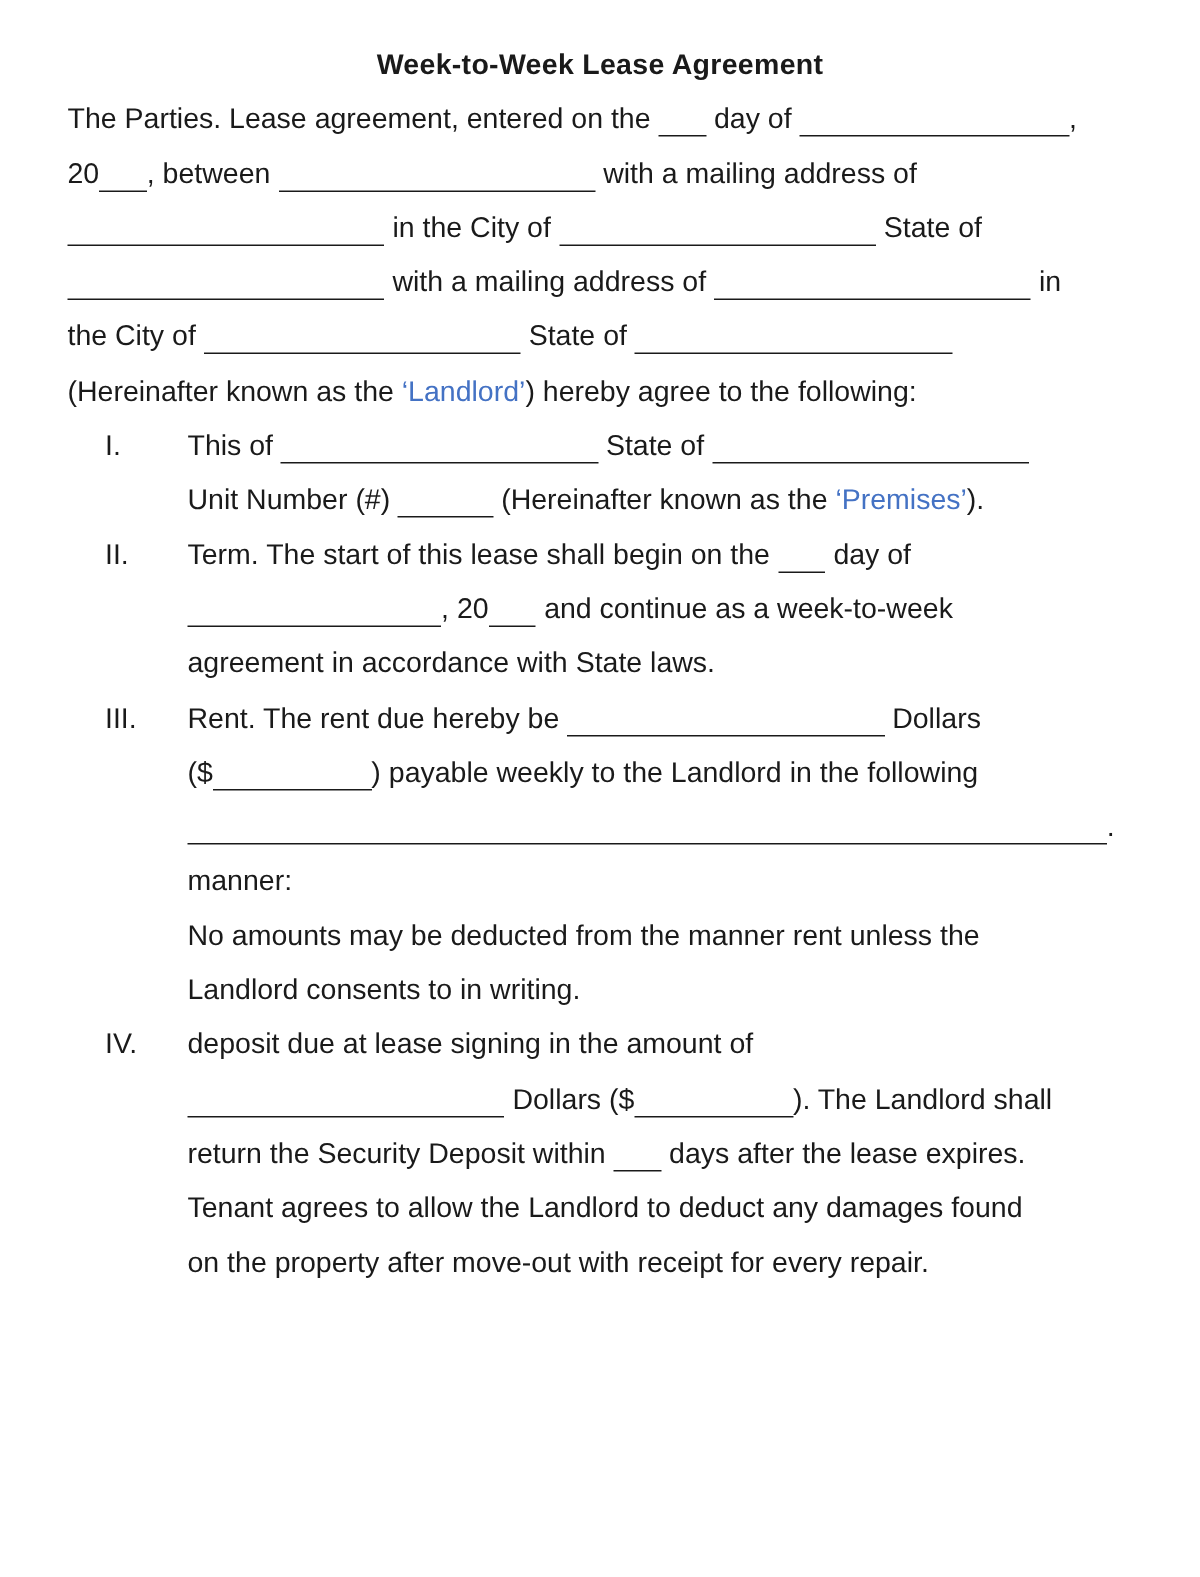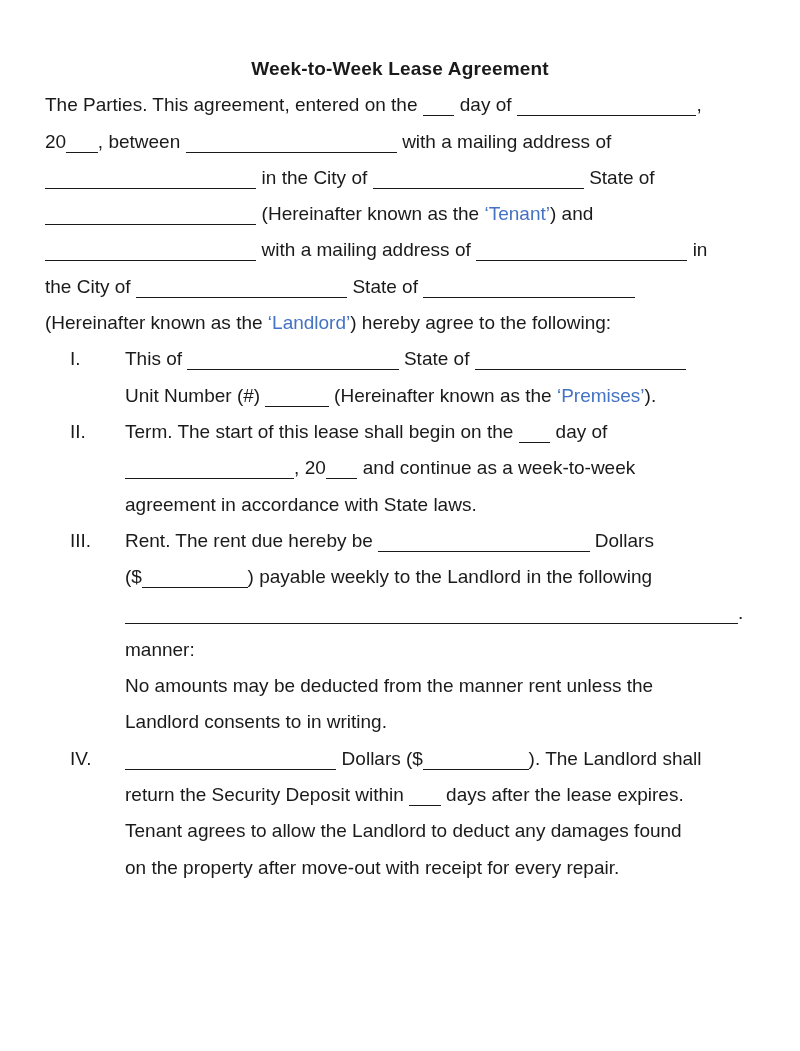--- a/index.html
+++ b/index.html
@@ -12,21 +12,21 @@
   }
   body {
     font-family: "Liberation Sans", "DejaVu Sans", sans-serif;
     font-size: 19px;
     color: #1a1a1a;
   }
   .page {
     box-sizing: border-box;
     width: 800px;
     height: 1051px;
-    padding: 51px 45px 0 45px;
+    padding: 26px 45px 0 45px;
   }
   .doc-title {
     text-align: center;
     font-weight: bold;
     line-height: 36.3px;
     letter-spacing: 0.2px;
     white-space: nowrap;
   }
   .doc-line {
     line-height: 36.3px;
@@ -50,24 +50,23 @@
     top: 0;
     line-height: 36.3px;
   }
 </style>
 </head>
 <body>
 
 <div class="page">
   <div class="doc-title">Week-to-Week Lease Agreement</div>
   <div>
-      <div class="doc-line"><span class="seg-bold">The Parties</span><span class="seg-normal">. This agreement, entered on the </span><span class="seg-blank">___</span><span class="seg-normal"> day of </span><span class="seg-blank">_________________</span><span class="seg-normal">,</span></div>
+      <div class="doc-line"><span class="seg-bold">The Parties</span><span class="seg-normal">. Lease agreement, entered on the </span><span class="seg-blank">___</span><span class="seg-normal"> day of </span><span class="seg-blank">_________________</span><span class="seg-normal">,</span></div>
       <div class="doc-line"><span class="seg-normal">20</span><span class="seg-blank">___</span><span class="seg-normal">, between </span><span class="seg-blank">____________________</span><span class="seg-normal"> with a mailing address of</span></div>
       <div class="doc-line"><span class="seg-blank">____________________</span><span class="seg-normal"> in the City of </span><span class="seg-blank">____________________</span><span class="seg-normal"> State of</span></div>
-      <div class="doc-line"><span class="seg-blank">____________________</span><span class="seg-normal"> (Hereinafter known as the </span><span class="seg-accent">‘Tenant’</span><span class="seg-normal">) and</span></div>
       <div class="doc-line"><span class="seg-blank">____________________</span><span class="seg-normal"> with a mailing address of </span><span class="seg-blank">____________________</span><span class="seg-normal"> in</span></div>
       <div class="doc-line"><span class="seg-normal">the City of </span><span class="seg-blank">____________________</span><span class="seg-normal"> State of </span><span class="seg-blank">____________________</span></div>
       <div class="doc-line"><span class="seg-normal">(Hereinafter known as the </span><span class="seg-accent">‘Landlord’</span><span class="seg-normal">) hereby agree to the following:</span></div>
     </div>
   <div>
       <div class="section">
         <span class="numeral">I.</span>
         <div class="doc-line"><span class="seg-normal">This of </span><span class="seg-blank">____________________</span><span class="seg-normal"> State of </span><span class="seg-blank">____________________</span></div>
         <div class="doc-line"><span class="seg-normal">Unit Number (#) </span><span class="seg-blank">______</span><span class="seg-normal"> (Hereinafter known as the </span><span class="seg-accent">‘Premises’</span><span class="seg-normal">).</span></div>
       </div>
@@ -81,19 +80,20 @@
         <span class="numeral">III.</span>
         <div class="doc-line"><span class="seg-bold">Rent</span><span class="seg-normal">. The rent due hereby be </span><span class="seg-blank">____________________</span><span class="seg-normal"> Dollars</span></div>
         <div class="doc-line"><span class="seg-normal">($</span><span class="seg-blank">__________</span><span class="seg-normal">) payable weekly to the Landlord in the following</span></div>
         <div class="doc-line"><span class="seg-blank">__________________________________________________________</span><span class="seg-normal">.</span></div>
         <div class="doc-line"><span class="seg-normal">manner:</span></div>
         <div class="doc-line"><span class="seg-normal">No amounts may be deducted from the manner rent unless the</span></div>
         <div class="doc-line"><span class="seg-normal">Landlord consents to in writing.</span></div>
       </div>
       <div class="section">
         <span class="numeral">IV.</span>
+        <div class="doc-line"><span class="seg-normal">deposit due at lease signing in the amount of</span></div>
         <div class="doc-line"><span class="seg-blank">____________________</span><span class="seg-normal"> Dollars ($</span><span class="seg-blank">__________</span><span class="seg-normal">). The Landlord shall</span></div>
         <div class="doc-line"><span class="seg-normal">return the Security Deposit within </span><span class="seg-blank">___</span><span class="seg-normal"> days after the lease expires.</span></div>
         <div class="doc-line"><span class="seg-normal">Tenant agrees to allow the Landlord to deduct any damages found</span></div>
         <div class="doc-line"><span class="seg-normal">on the property after move-out with receipt for every repair.</span></div>
       </div>
     </div>
 </div>
 
 </body></html>

